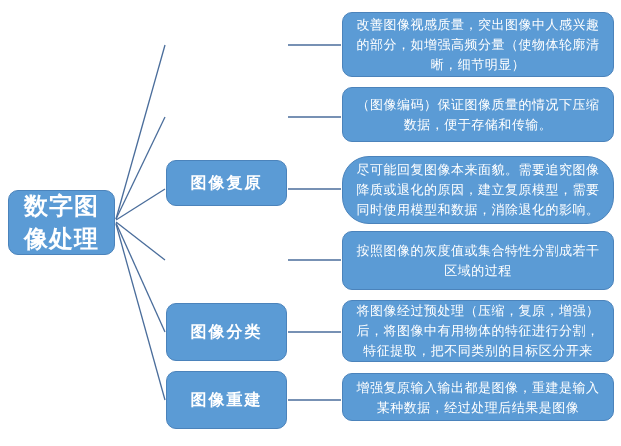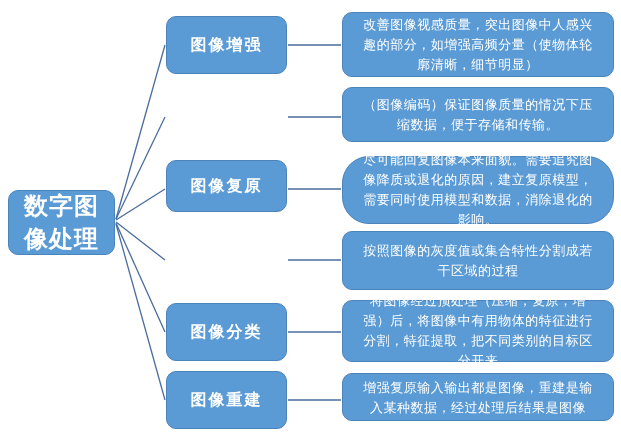--- a/index.html
+++ b/index.html
@@ -24,21 +24,21 @@
     display:flex;align-items:center;justify-content:center;
     text-align:center;
   }
   .root-node .label{
     display:block;width:78px;margin:8px auto;
     font-size:24px;font-weight:bold;line-height:1.35;letter-spacing:1px;
   }
   .mid .label{
     font-size:16px;font-weight:bold;letter-spacing:2px;
   }
-  .desc{padding:2px 14px;}
+  .desc{padding:2px 7px;}
   .desc .desc-text{
     font-size:13px;line-height:20px;letter-spacing:0.5px;
   }
   .watermark{
     position:absolute;left:340px;top:419px;width:281px;
     font-size:13.5px;color:var(--watermark);opacity:0.9;
     white-space:nowrap;text-align:left;letter-spacing:0.3px;
   }
 </style>
 </head>
@@ -60,32 +60,29 @@
     <line x1="288" y1="189" x2="341" y2="189" stroke="currentColor" stroke-width="1.3"></line>
     <line x1="288" y1="260" x2="341" y2="260" stroke="currentColor" stroke-width="1.3"></line>
     <line x1="288" y1="332" x2="341" y2="332" stroke="currentColor" stroke-width="1.3"></line>
     <line x1="288" y1="400" x2="341" y2="400" stroke="currentColor" stroke-width="1.3"></line>
   </svg>
 
   <div class="node root-node" style="left:8px;top:190px;width:107px;height:65px;">
     <span class="label">数字图像处理</span>
   </div>
 
-  <div class="node mid" style="left:166px;top:16px;width:121px;height:58px;">
-    <span class="label">图像增强</span>
-  </div>
   <div class="node desc" style="left:342px;top:12px;width:272px;height:65px;">
     <span class="desc-text">改善图像视感质量，突出图像中人感兴趣的部分，如增强高频分量（使物体轮廓清晰，细节明显）</span>
   </div>
 
   <div class="node desc" style="left:342px;top:87px;width:272px;height:55px;">
     <span class="desc-text">（图像编码）保证图像质量的情况下压缩数据，便于存储和传输。</span>
   </div>
 
-  <div class="node mid" style="left:166px;top:160px;width:121px;height:52px;">
+  <div class="node mid" style="left:166px;top:160px;width:121px;height:46px;">
     <span class="label">图像复原</span>
   </div>
   <div class="node desc" style="left:342px;top:156px;width:272px;height:68px;border-radius:27px;">
     <span class="desc-text">尽可能回复图像本来面貌。需要追究图像降质或退化的原因，建立复原模型，需要同时使用模型和数据，消除退化的影响。</span>
   </div>
 
   <div class="node desc" style="left:342px;top:231px;width:272px;height:59px;">
     <span class="desc-text">按照图像的灰度值或集合特性分割成若干区域的过程</span>
   </div>
 

